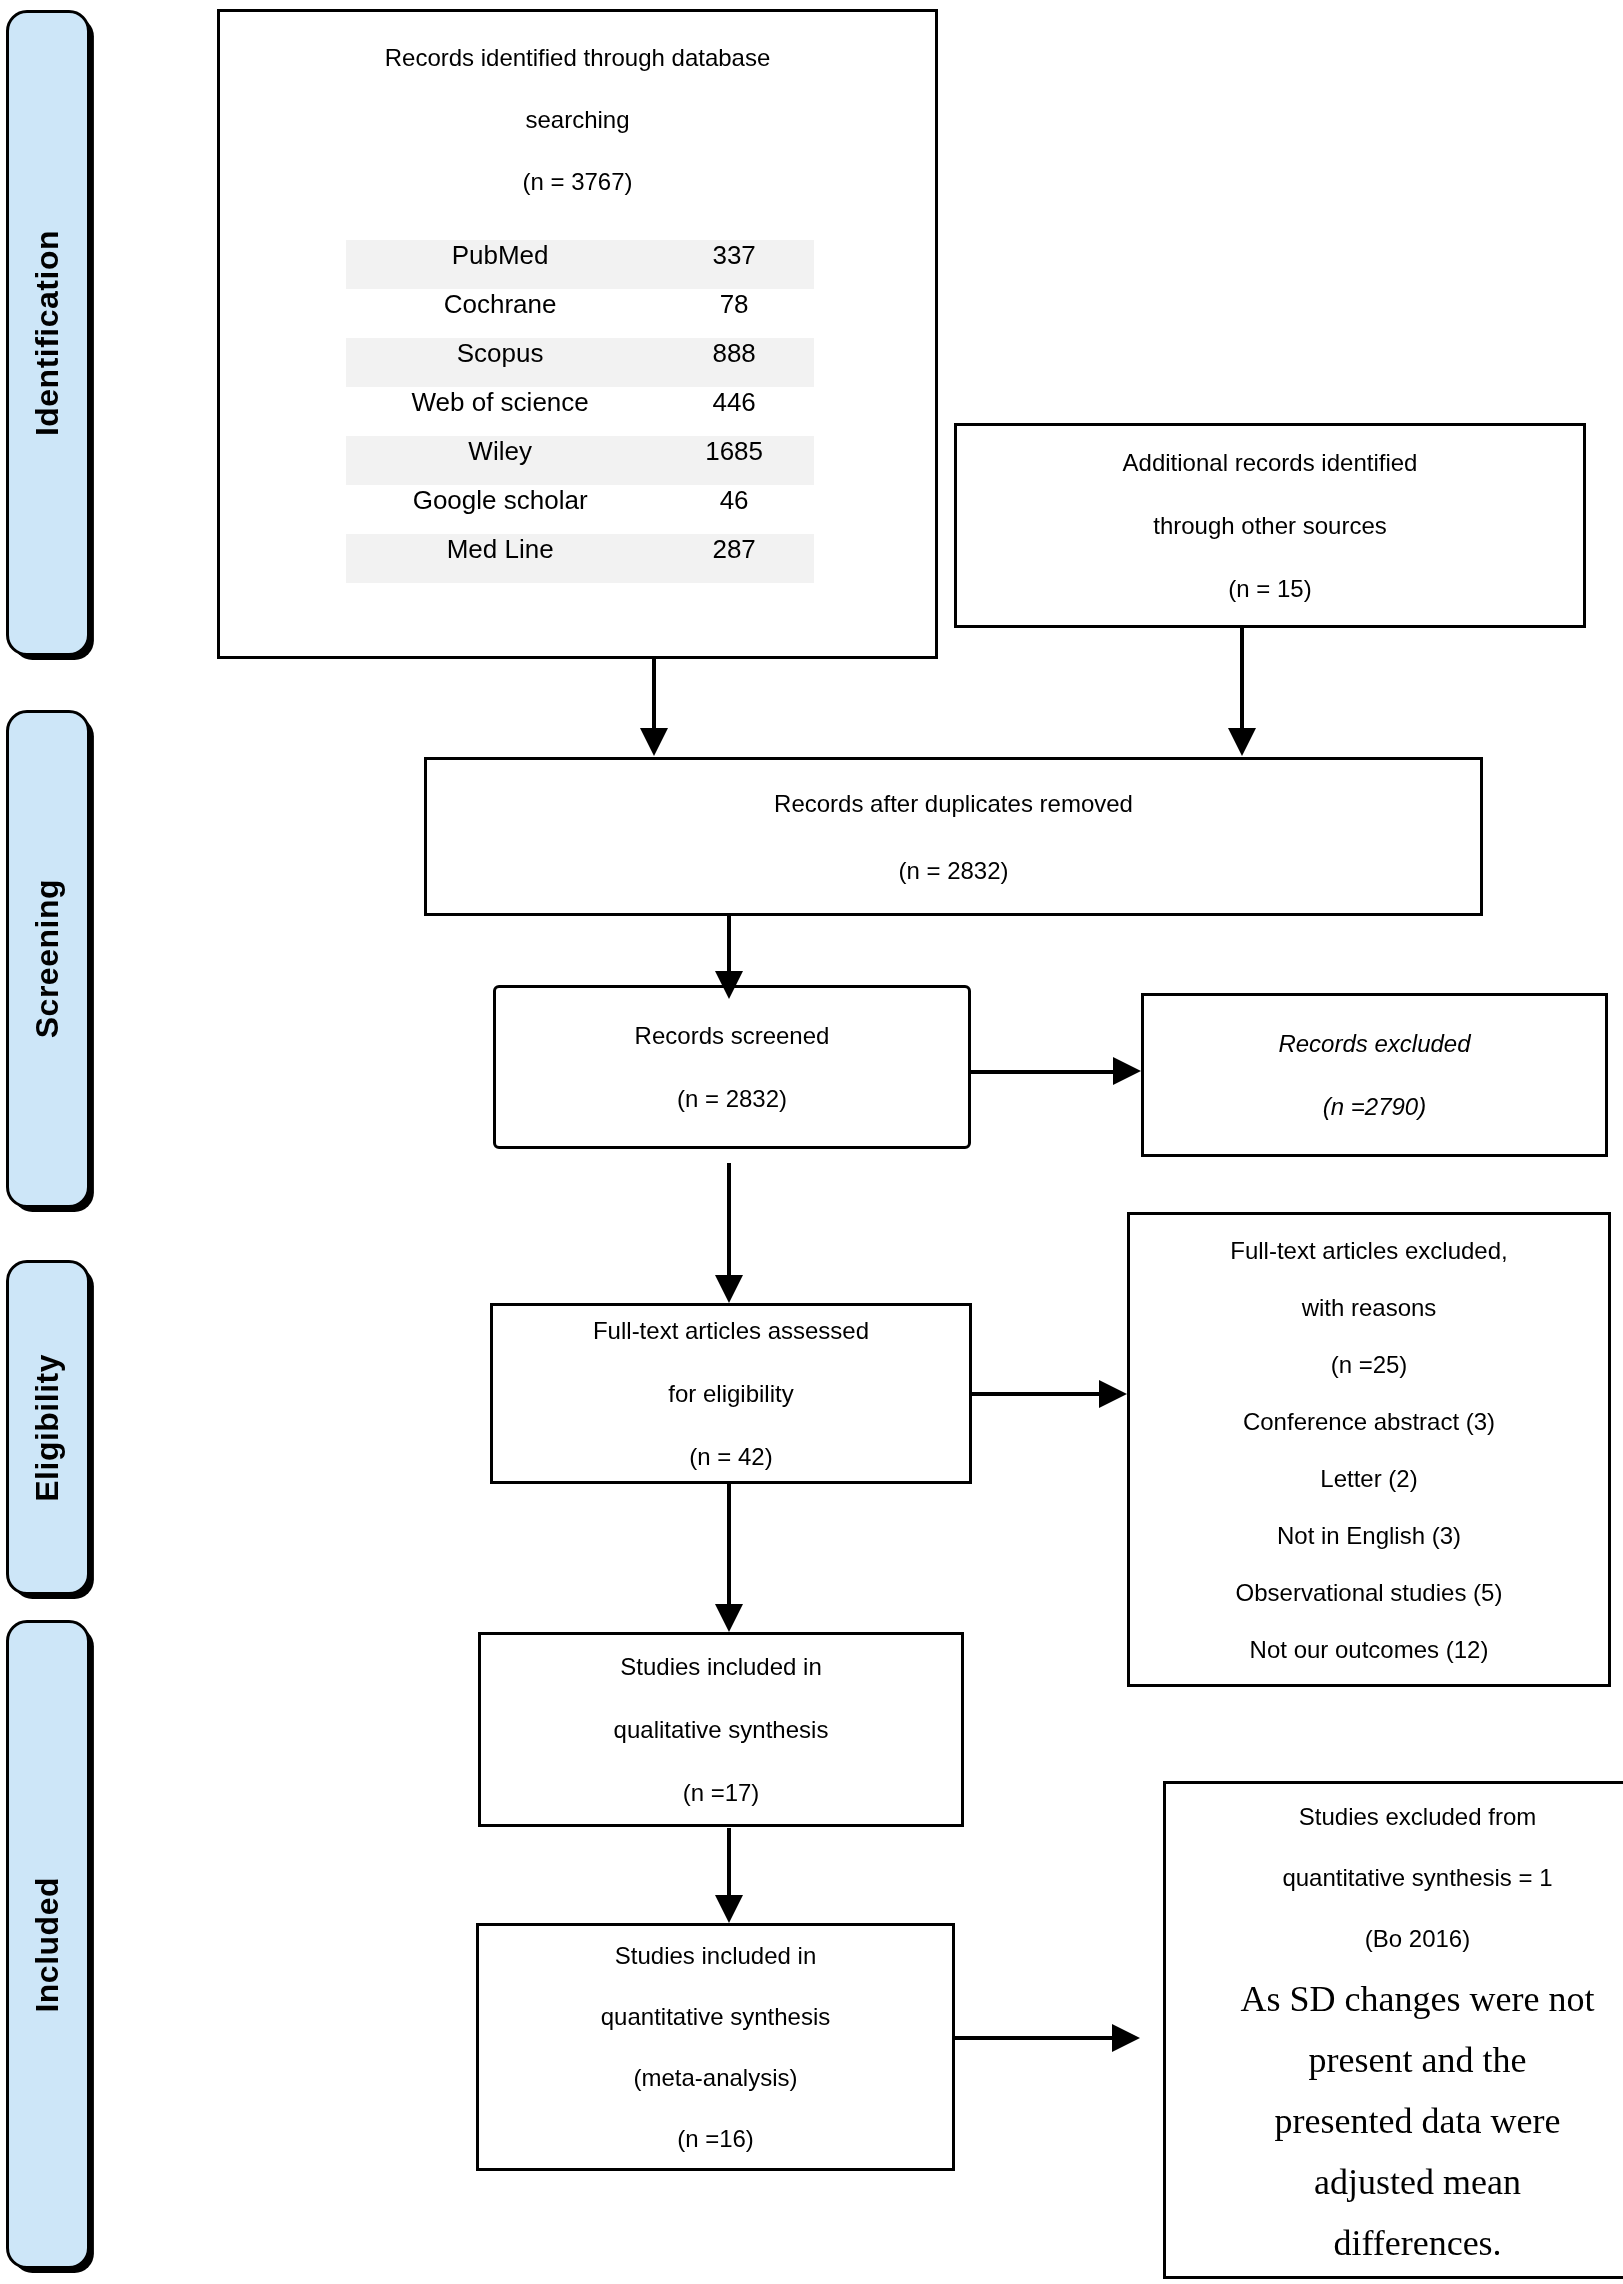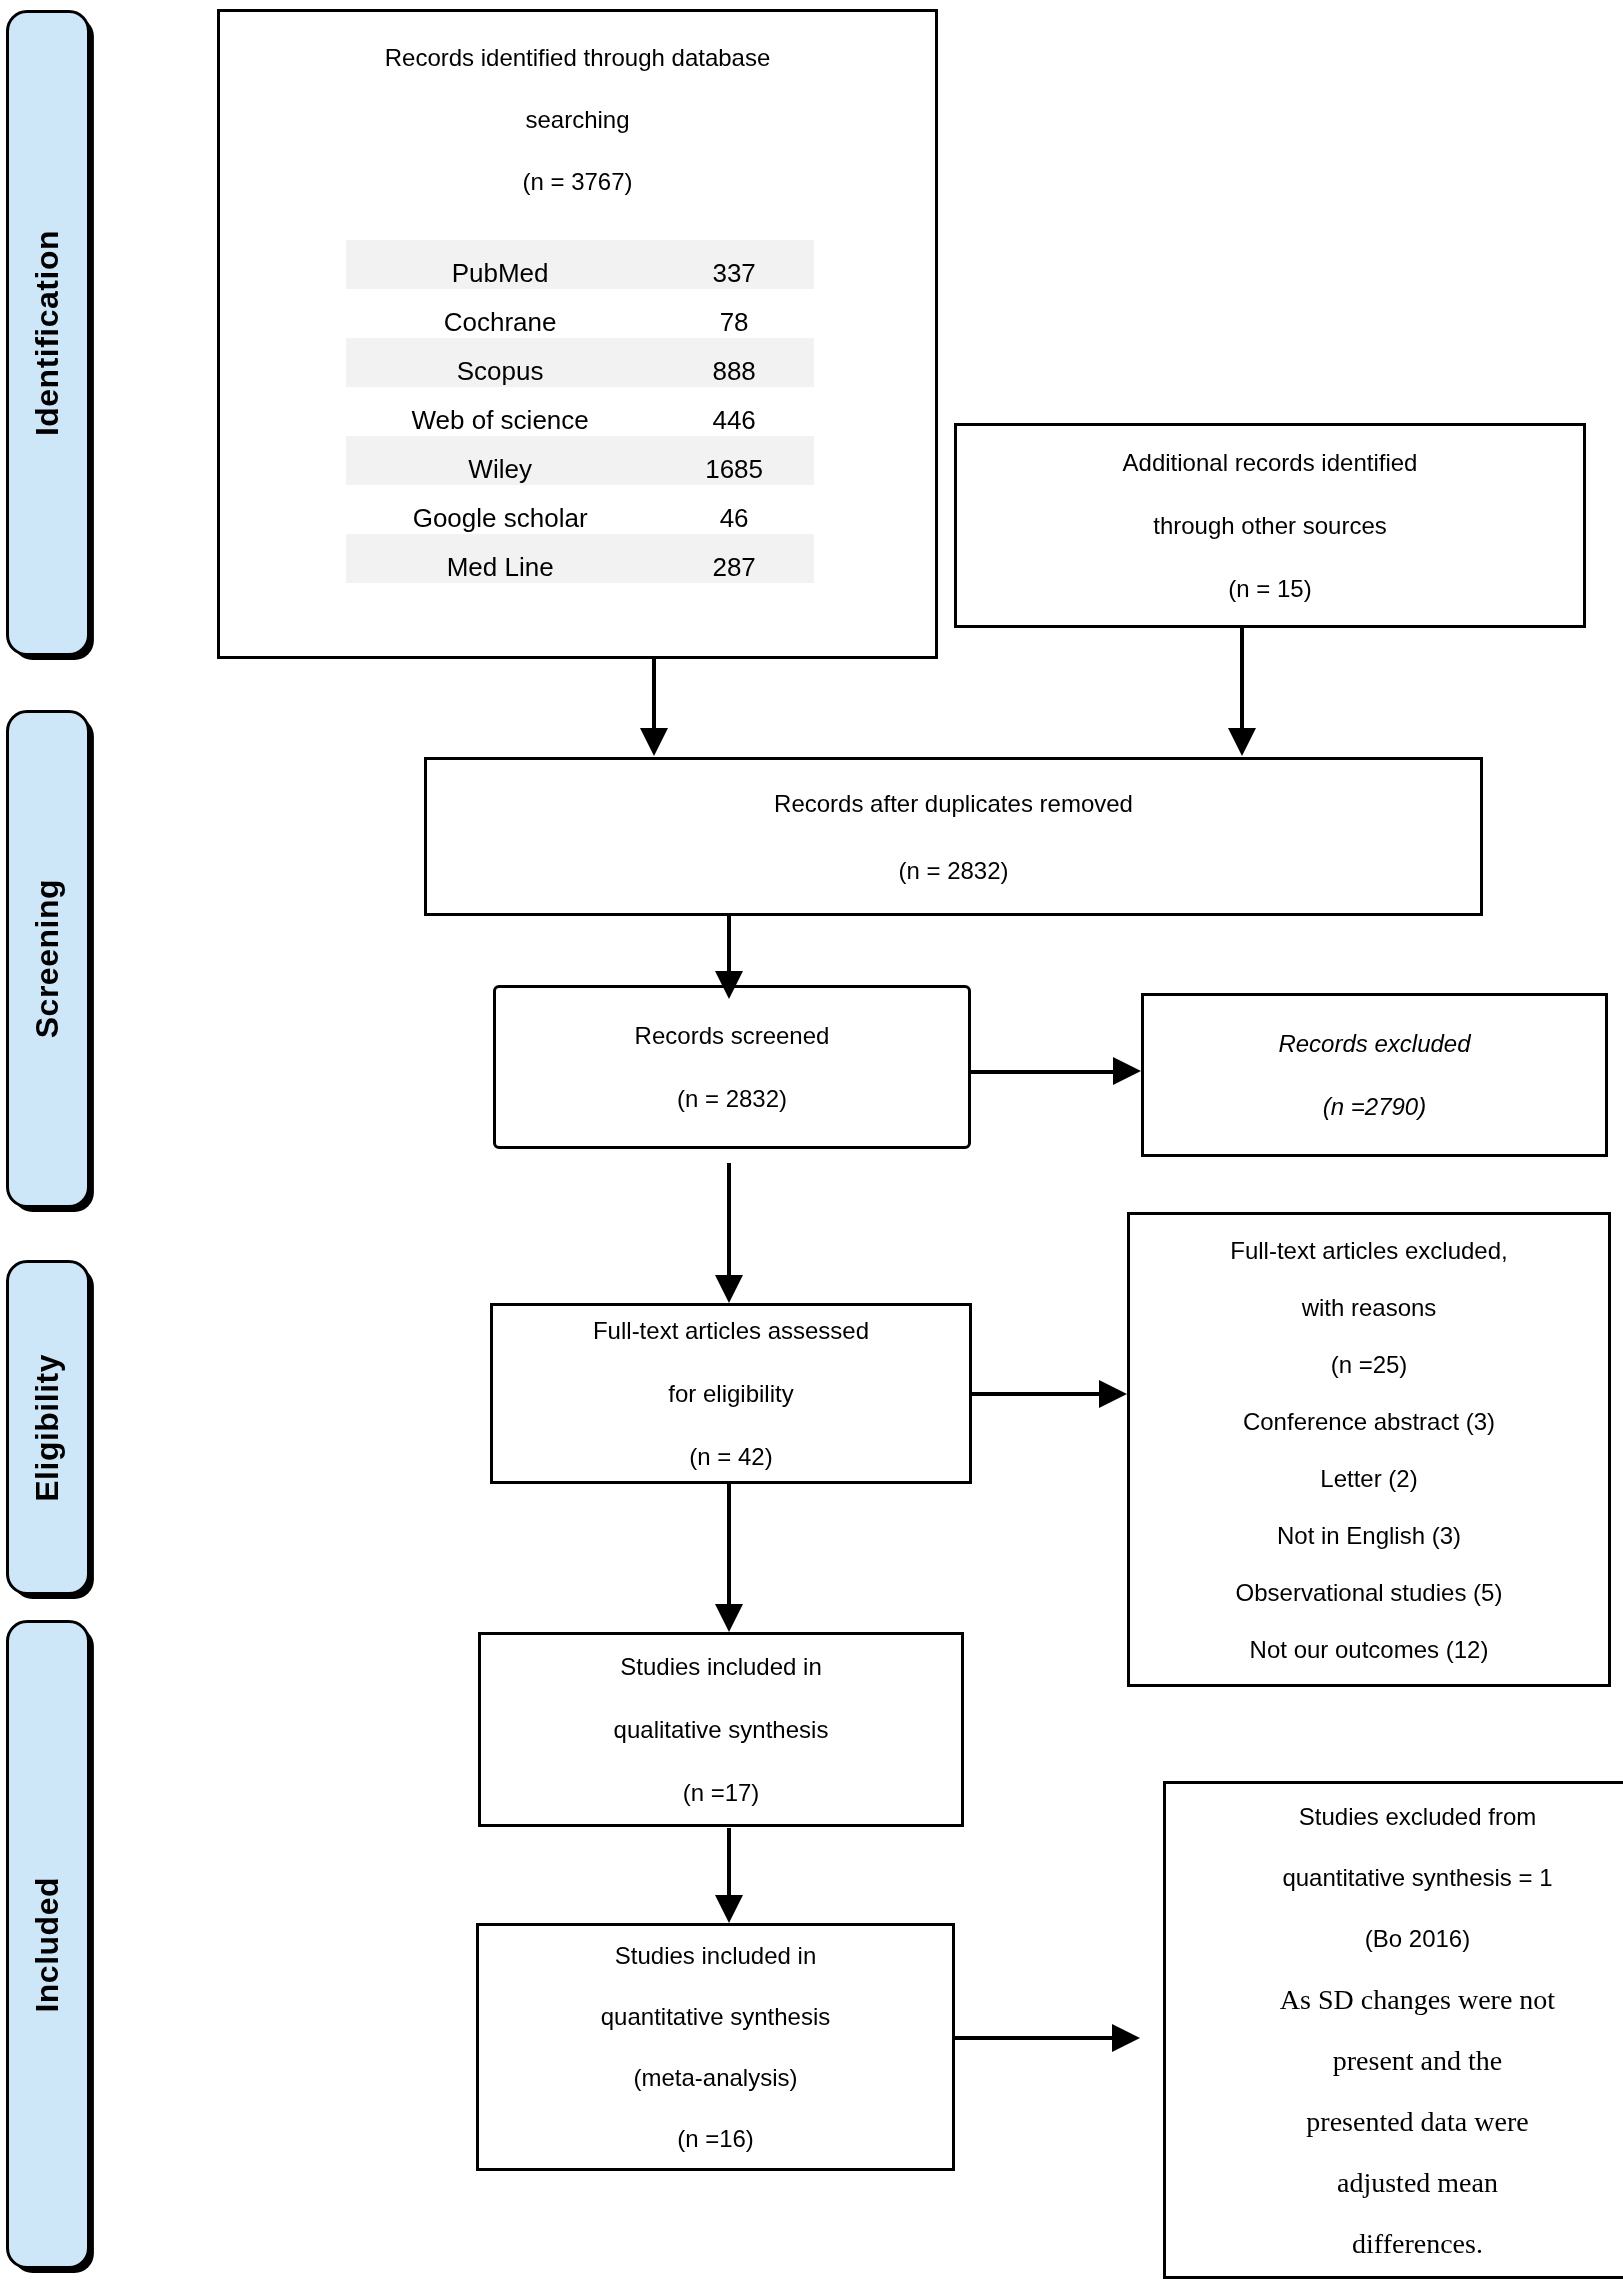--- a/index.html
+++ b/index.html
@@ -71,34 +71,34 @@
   .box-fulltext      { left: 490px;  top: 1303px; width: 482px;  height: 181px; }
   .box-ft-excluded   { left: 1127px; top: 1212px; width: 484px;  height: 475px; }
   .box-ft-excluded .line { line-height: 57px; }
   .box-qualitative   { left: 478px;  top: 1632px; width: 486px;  height: 195px; }
   .box-quantitative  { left: 476px;  top: 1923px; width: 479px;  height: 248px; }
   .box-quantitative .line { line-height: 61px; }
   .box-quant-excluded{ left: 1163px; top: 1781px; width: 509px;  height: 498px; }
   .box-quant-excluded .line { line-height: 61px; }
   .box-quant-excluded .serif {
     font-family: "Liberation Serif", serif;
-    font-size: 28px;
+    font-size: 36px;
   }
 
   
   .sources-table {
     width: 468px;
     margin-top: 27px;
     align-self: center;
     margin-left: 4.4px;
   }
   .source-row {
     display: flex;
     height: 49px;
-    align-items: flex-end;
+    align-items: flex-start;
   }
   .source-row:nth-child(odd) { background: #f2f2f2; }
   .source-name  { flex: 0 0 66%; font-size: 26px; text-align: center; }
   .source-count { flex: 0 0 34%; font-size: 26px; text-align: center; }
 
   
   .vline, .hline { position: absolute; background: #000; }
   .vline { width: 3.8px; }
   .hline { height: 3.8px; }
   .head-down {

